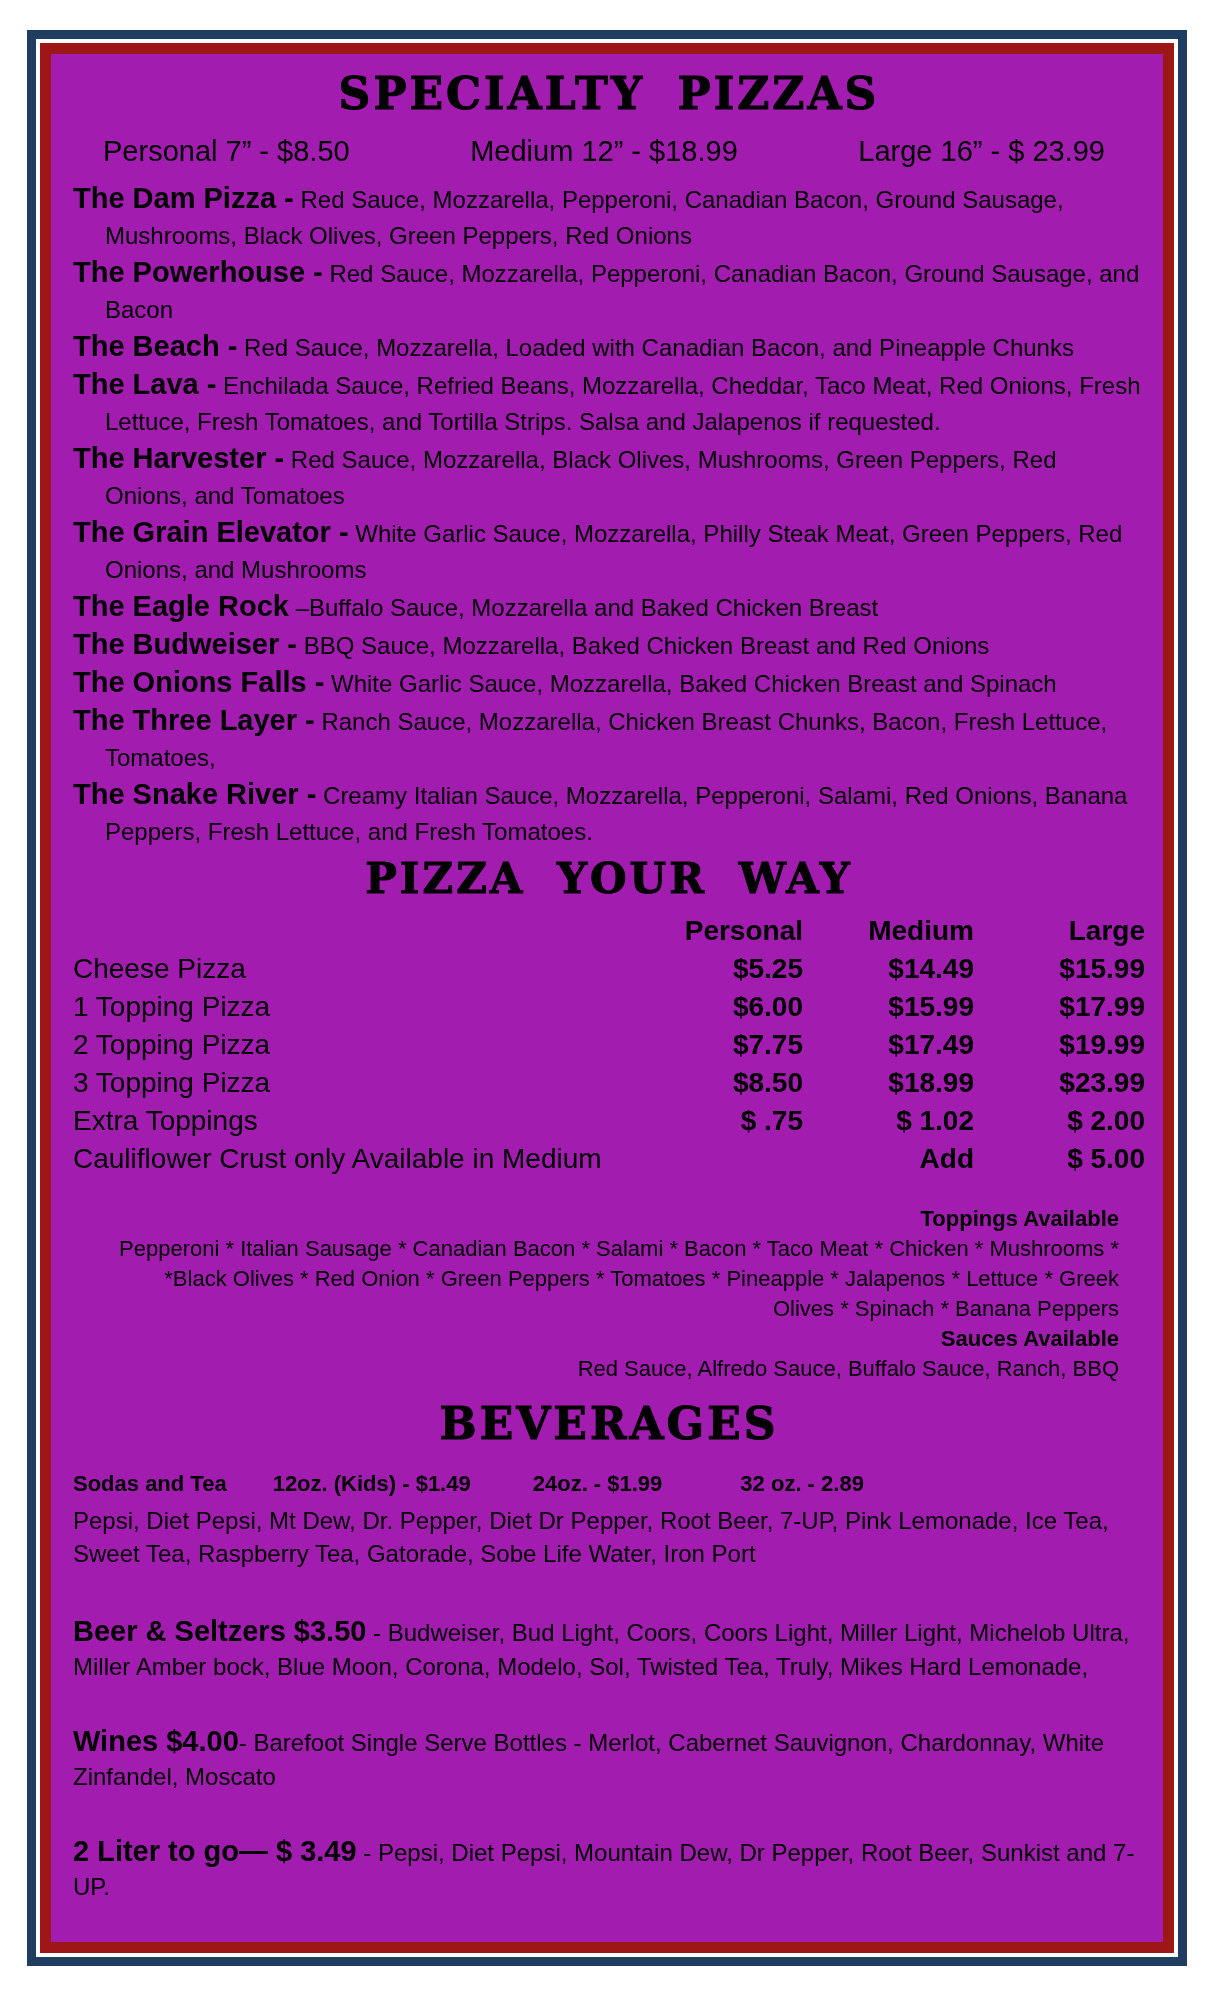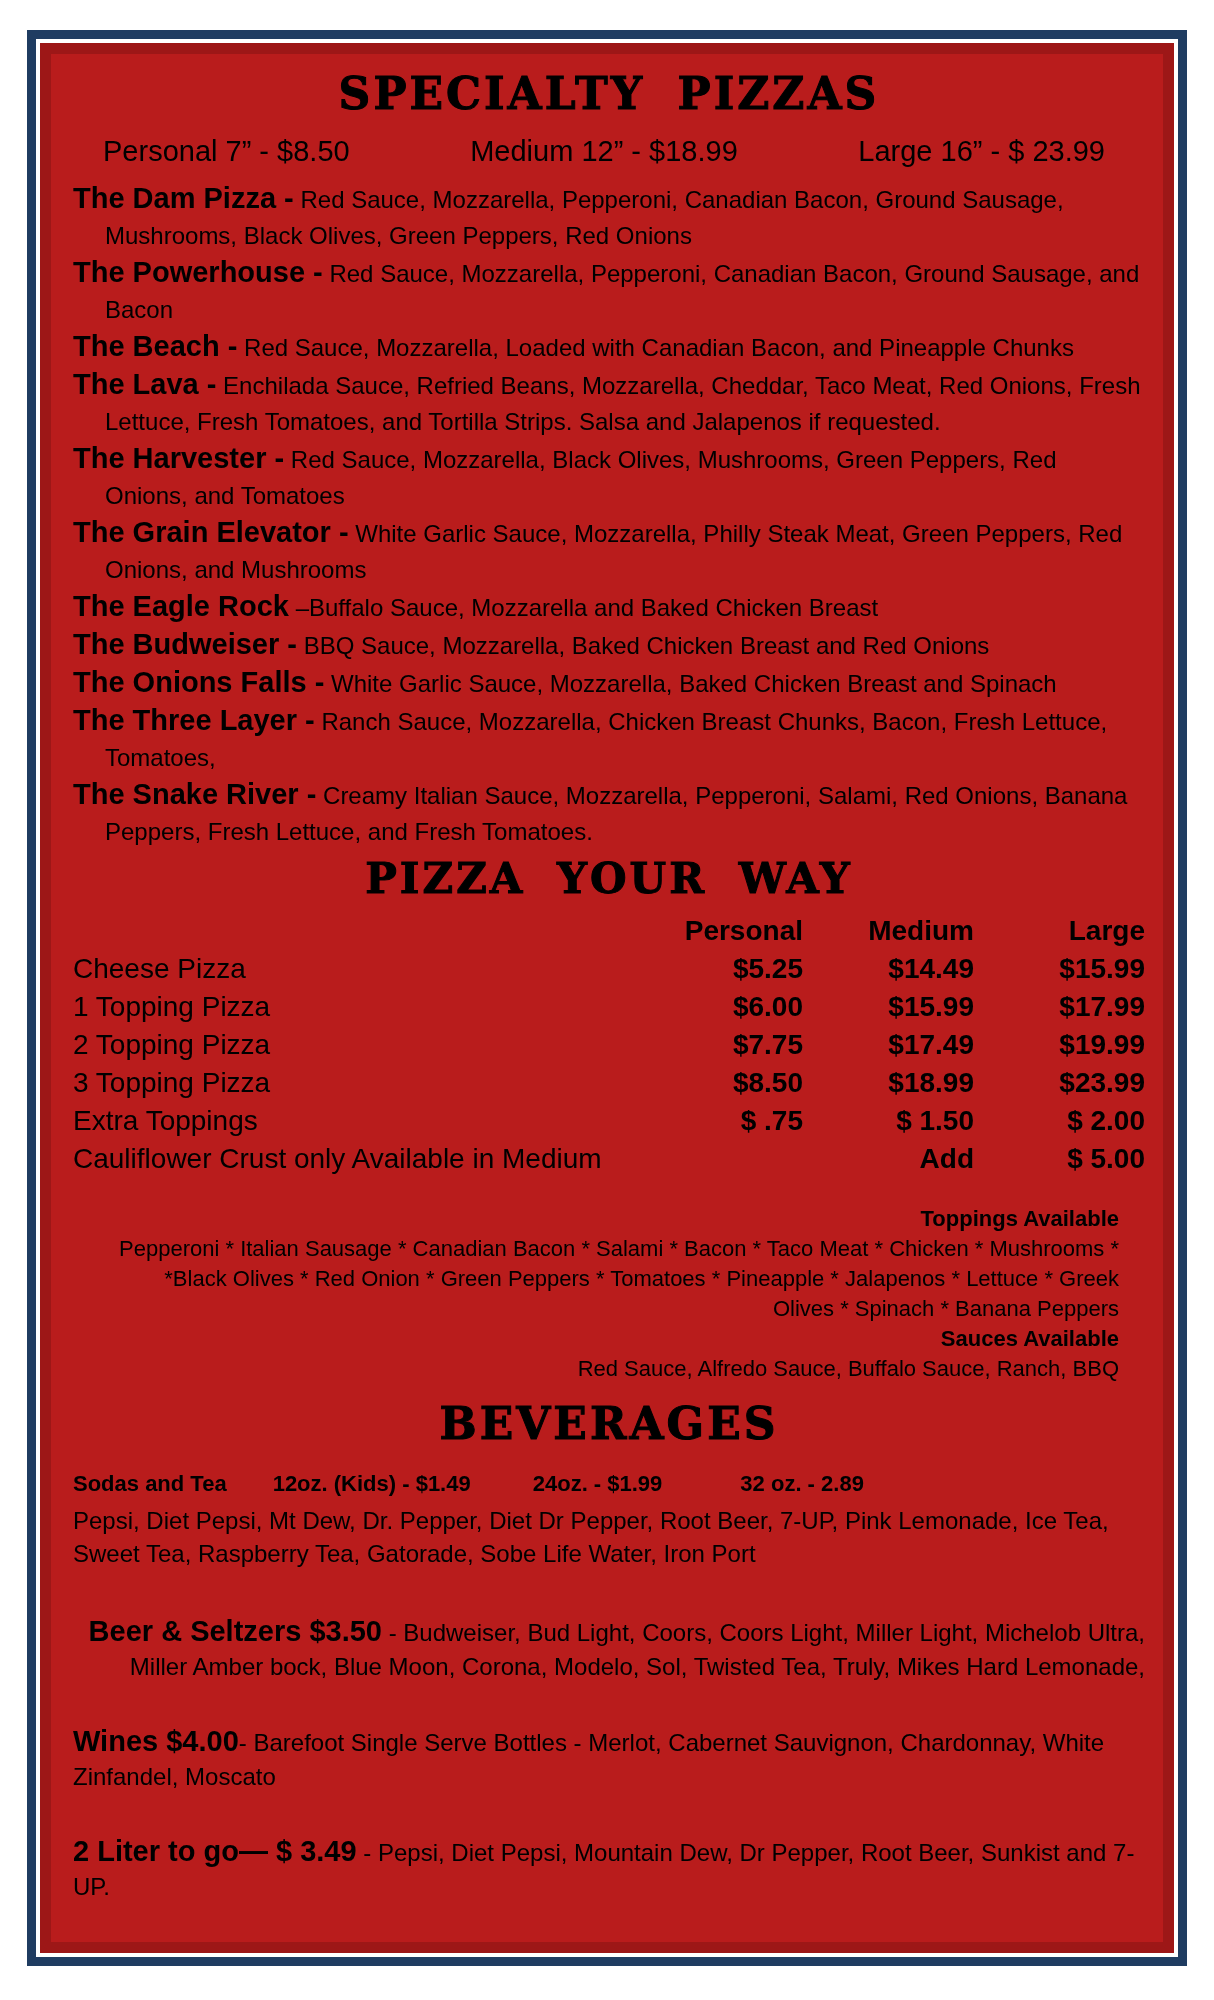--- a/index.html
+++ b/index.html
@@ -7,21 +7,21 @@
     width:1214px;height:2000px;background:#ffffff;
     font-family:"Liberation Sans",sans-serif;color:#000;
     position:relative;overflow:hidden;
   }
   .frame{
     position:absolute;left:27px;right:27px;top:30px;bottom:34px;
     border:9px solid #1f3c61;
   }
   .frame-inner{
     position:absolute;left:4px;right:4px;top:4px;bottom:4px;
-    border:11px solid #9d1717;background:#b91c1c;
+    border:11px solid #9d1717;background:#a21caf;
   }
   .content{
     box-sizing:border-box;height:100%;
     padding:10px 18px 0 22px;overflow:hidden;
   }
   
   .big-title{
     font-family:"DejaVu Serif",serif;font-weight:700;
     text-align:center;letter-spacing:3px;word-spacing:14px;
     font-size:44px;line-height:1.08;margin:6px 0 0 0;
@@ -51,21 +51,21 @@
   .sodas-row{
     display:flex;margin-top:24px;
     font-weight:700;font-size:22px;line-height:1.2;text-align:center;
   }
   .sodas-row .gap1{margin-left:46px;}
   .sodas-row .gap2{margin-left:62px;}
   .sodas-row .gap3{margin-left:78px;}
   .list-par{margin:6px 0 0 0;font-size:24px;line-height:33px;}
   .bev-par{margin:0;font-size:24px;line-height:34px;}
   .bev-par .bev-head{font-weight:700;font-size:29px;}
-  .mt-beer{margin-top:44px;text-align:right;}
+  .mt-beer{margin-top:44px;}
   .mt-wine{margin-top:40px;}
   .mt-2l{margin-top:40px;}
 </style>
 </head>
 <body>
 
 <div class="frame">
   <div class="frame-inner">
     <div class="content">
 
@@ -123,21 +123,21 @@
           </div>
           <div class="pyw-row">
             <span class="pyw-item">3 Topping Pizza</span>
             <span class="pyw-col">$8.50</span>
             <span class="pyw-col">$18.99</span>
             <span class="pyw-col">$23.99</span>
           </div>
           <div class="pyw-row">
             <span class="pyw-item">Extra Toppings</span>
             <span class="pyw-col">$ .75</span>
-            <span class="pyw-col">$ 1.50</span>
+            <span class="pyw-col">$ 1.02</span>
             <span class="pyw-col">$ 2.00</span>
           </div>
           <div class="pyw-row">
             <span class="pyw-item">Cauliflower Crust only Available in Medium</span>
             <span class="pyw-col"></span>
             <span class="pyw-col">Add</span>
             <span class="pyw-col">$ 5.00</span>
           </div>
         </div>
 

